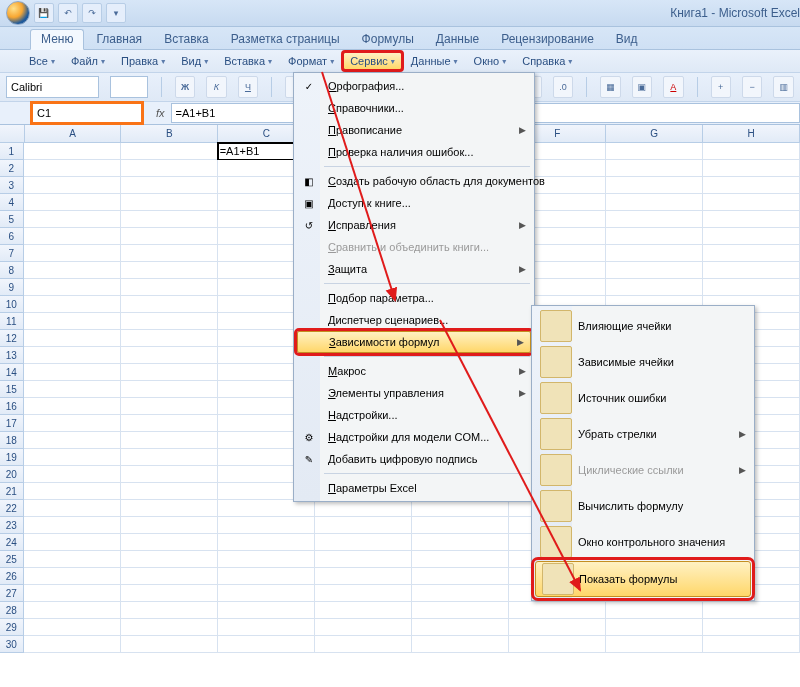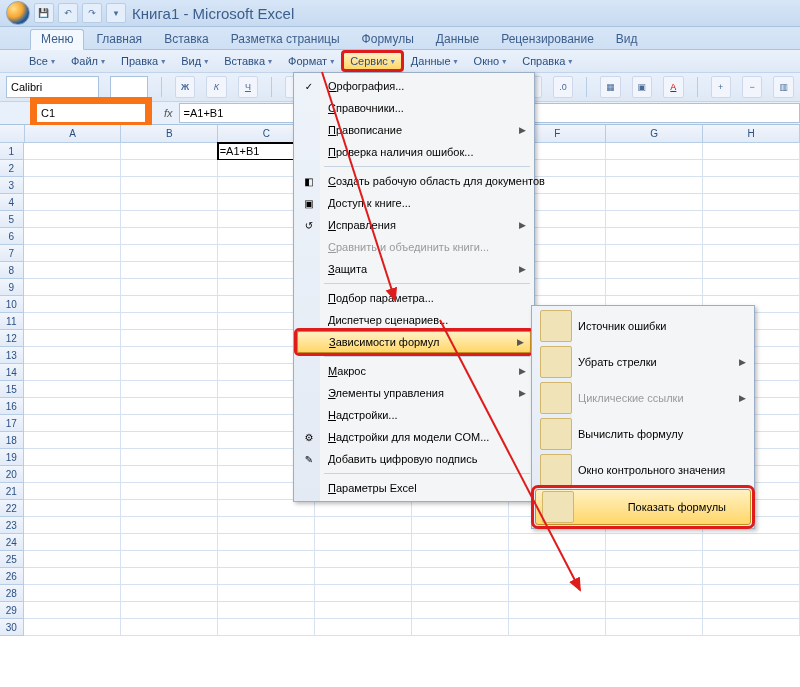--- a/index.html
+++ b/index.html
@@ -1,55 +1,55 @@
 <!DOCTYPE html>
 <html><head>
 <meta charset="utf-8">
 <style>
   html,body{margin:0;padding:0;font-family:"Segoe UI",Tahoma,sans-serif;font-size:11px;background:#fff;color:#000;width:800px;height:687px;overflow:hidden;}
   .titlebar{height:26px;background:linear-gradient(#d7e6f7,#c7daf0);display:flex;align-items:center;border-bottom:1px solid #a9c2de;}
   .qat{display:flex;align-items:center;gap:4px;padding:0 6px;}
   .orb{width:22px;height:22px;border-radius:50%;background:radial-gradient(circle at 30% 30%,#ffe18b,#f7a631 40%,#205a9a 70%);border:1px solid #8fa8c7;}
   .qbtn{width:18px;height:18px;background:#e5eefb;border:1px solid #b7cde6;border-radius:2px;display:flex;align-items:center;justify-content:center;font-size:9px;color:#4a6b99;}
-  .title{flex:1;text-align:left;color:#3c5e8c;font-size:15px;}
+  .title{flex:1;text-align:right;color:#3c5e8c;font-size:12px;}
   .ribbon-tabs{height:22px;background:linear-gradient(#d7e6f7,#cfe0f4);display:flex;align-items:flex-end;padding:0 30px;gap:2px;border-bottom:1px solid #a9c2de;}
   .rtab{padding:2px 10px 3px;font-size:12px;color:#3c5e8c;cursor:pointer;}
   .rtab.active{background:#f3f8fe;border:1px solid #a9c2de;border-bottom:1px solid #f3f8fe;border-radius:3px 3px 0 0;margin-bottom:-1px;}
   .menubar{height:22px;background:linear-gradient(#eaf1fb,#dfe9f6);display:flex;align-items:center;padding:0 22px;gap:2px;border-bottom:1px solid #c2d4ea;}
   .mbtn{padding:2px 6px;color:#2a4f82;display:flex;align-items:center;gap:3px;cursor:pointer;border:1px solid transparent;border-radius:2px;}
   .mbtn.open{background:linear-gradient(#fff1c3,#ffd76a);border:1px solid #c48e22;}
   .mbtn.highlight{outline:3px solid #e01b1b;outline-offset:-1px;}
   .dd{font-size:8px;color:#5b7bab;}
   .toolbar{height:28px;background:linear-gradient(#e8f0fb,#dfe9f6);display:flex;align-items:center;padding:0 6px;gap:11px;border-bottom:1px solid #c2d4ea;}
   .tbtn{width:20px;height:20px;background:#f2f6fc;border:1px solid #cdd9ea;border-radius:2px;display:flex;align-items:center;justify-content:center;font-size:9px;color:#4a6b99;}
   .fontbox{height:20px;border:1px solid #a9c2de;background:#fff;padding:0 4px;display:flex;align-items:center;font-size:11px;}
   .sep{width:1px;height:20px;background:#b7cde6;margin:0 2px;}
   .fbar{height:22px;background:#e8f0fb;display:flex;align-items:center;border-bottom:1px solid #a9c2de;}
-  .namebox{width:100px;height:18px;border:7px solid #f97316;background:#fff;margin:0 6px 0 30px;padding:0 4px;display:flex;align-items:center;}
+  .namebox{width:100px;height:18px;border:3px solid #f97316;background:#fff;margin:0 6px 0 30px;padding:0 4px;display:flex;align-items:center;}
   .fxbox{flex:1;height:18px;border:1px solid #a9c2de;background:#fff;padding:0 4px;display:flex;align-items:center;}
   .fxlbl{margin:0 6px;font-style:italic;color:#555;}
   .grid{position:relative;}
   .colhdrs{display:flex;height:18px;}
   .rowhdr{width:26px;background:linear-gradient(#f1f5fc,#e2ebf7);border-right:1px solid #b7cde6;border-bottom:1px solid #b7cde6;display:flex;align-items:center;justify-content:center;font-size:10px;color:#2a4f82;}
   .colhdr{width:106px;background:linear-gradient(#f1f5fc,#e2ebf7);border-right:1px solid #b7cde6;border-bottom:1px solid #b7cde6;display:flex;align-items:center;justify-content:center;font-size:10px;color:#2a4f82;}
   .row{display:flex;height:17px;}
   .cell{width:106px;border-right:1px solid #d7e2f0;border-bottom:1px solid #d7e2f0;display:flex;align-items:center;padding:0 2px;font-size:11px;background:#fff;}
   .cell.active{outline:2px solid #000;outline-offset:-1px;}
   .menu{position:absolute;background:#f3f5f6;border:1px solid #9aaec7;box-shadow:2px 2px 4px rgba(0,0,0,.25);padding:2px 2px;z-index:10;}
   .menu .iconcol{position:absolute;left:0;top:0;bottom:0;width:26px;background:linear-gradient(#eef3fa,#e3eaf4);}
   .mitem{position:relative;height:22px;display:flex;align-items:center;padding:0 24px 0 32px;white-space:nowrap;cursor:pointer;}
   .mitem .ico{position:absolute;left:5px;width:16px;height:16px;display:flex;align-items:center;justify-content:center;font-size:10px;}
   .mitem.dis{color:#9a9a9a;}
   .mitem .arr{position:absolute;right:6px;font-size:9px;color:#555;}
   .mitem.hi{background:linear-gradient(#fff1c3,#ffd76a);border:1px solid #c48e22;border-radius:2px;margin:0 1px;padding:0 23px 0 31px;height:20px;}
   .mitem.hi2{outline:3px solid #e01b1b;outline-offset:0;}
   .msep{height:1px;background:#c8d3e2;margin:3px 2px 3px 28px;}
   .submenu .mitem{height:36px;padding-left:44px;}
   .submenu .ico{width:30px;height:30px;left:6px;background:#f0e3b8;border:1px solid #d2b66b;border-radius:2px;}
-  .submenu .mitem.hi3{background:linear-gradient(#fff1c3,#ffd76a);border:1px solid #c48e22;border-radius:3px;margin:1px;padding-left:43px;height:34px;justify-content:flex-end;}
+  .submenu .mitem.hi3{background:linear-gradient(#fff1c3,#ffd76a);border:1px solid #c48e22;border-radius:3px;margin:1px;padding-left:43px;height:34px;}
   .submenu .mitem.hi3.box{outline:3px solid #e01b1b;outline-offset:1px;}
   svg.arrow{position:absolute;pointer-events:none;z-index:30;}
   u{text-decoration:underline;}
 </style>
 </head>
 <body>
 
 <div class="titlebar">
   <div class="qat">
     <div class="orb"></div>
@@ -449,20 +449,31 @@
       <div class="cell"></div>
       <div class="cell"></div>
       <div class="cell"></div>
       <div class="cell"></div>
       <div class="cell"></div>
       <div class="cell"></div>
       <div class="cell"></div>
       <div class="cell"></div>
     </div>
     <div class="row">
+      <div class="rowhdr">27</div>
+      <div class="cell"></div>
+      <div class="cell"></div>
+      <div class="cell"></div>
+      <div class="cell"></div>
+      <div class="cell"></div>
+      <div class="cell"></div>
+      <div class="cell"></div>
+      <div class="cell"></div>
+    </div>
+    <div class="row">
       <div class="rowhdr">28</div>
       <div class="cell"></div>
       <div class="cell"></div>
       <div class="cell"></div>
       <div class="cell"></div>
       <div class="cell"></div>
       <div class="cell"></div>
       <div class="cell"></div>
       <div class="cell"></div>
     </div>
@@ -559,20 +570,28 @@
       <span><u>Д</u>обавить цифровую подпись</span>
     </div>
     <div class="msep"></div>
     <div class="mitem">
       <span><u>П</u>араметры Excel</span>
     </div>
   </div>
 
 <div class="menu submenu" id="submenu" style="left:531px;top:305px;width:218px">
   <div class="iconcol" style="width:40px"></div>
+<div class="mitem">
+      <span class="ico"></span>
+      <span>Влияющие ячейки</span>
+    </div>
+    <div class="mitem">
+      <span class="ico"></span>
+      <span>Зависимые ячейки</span>
+    </div>
     <div class="mitem">
       <span class="ico"></span>
       <span>Источник ошибки</span>
     </div>
     <div class="mitem">
       <span class="ico"></span>
       <span>Убрать стрелки</span>
       <span class="arr">▶</span>
     </div>
     <div class="mitem dis">

